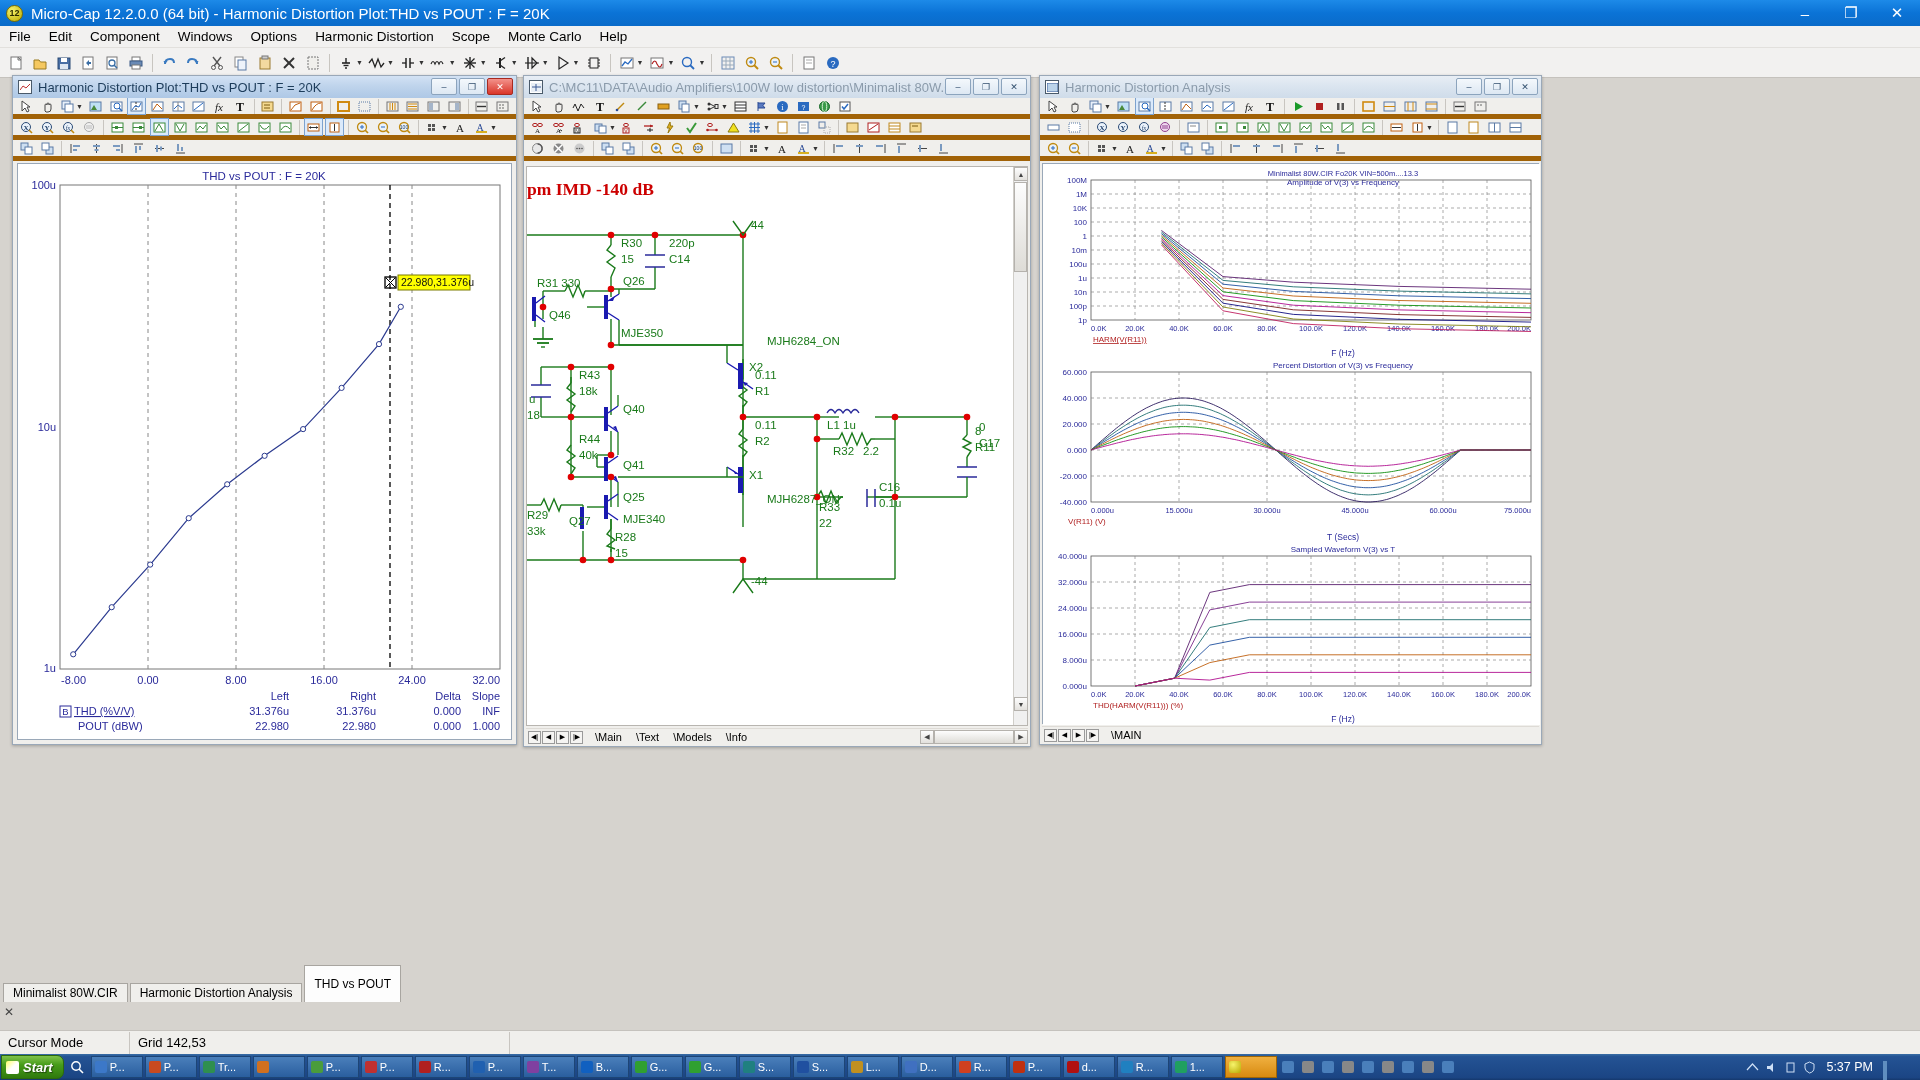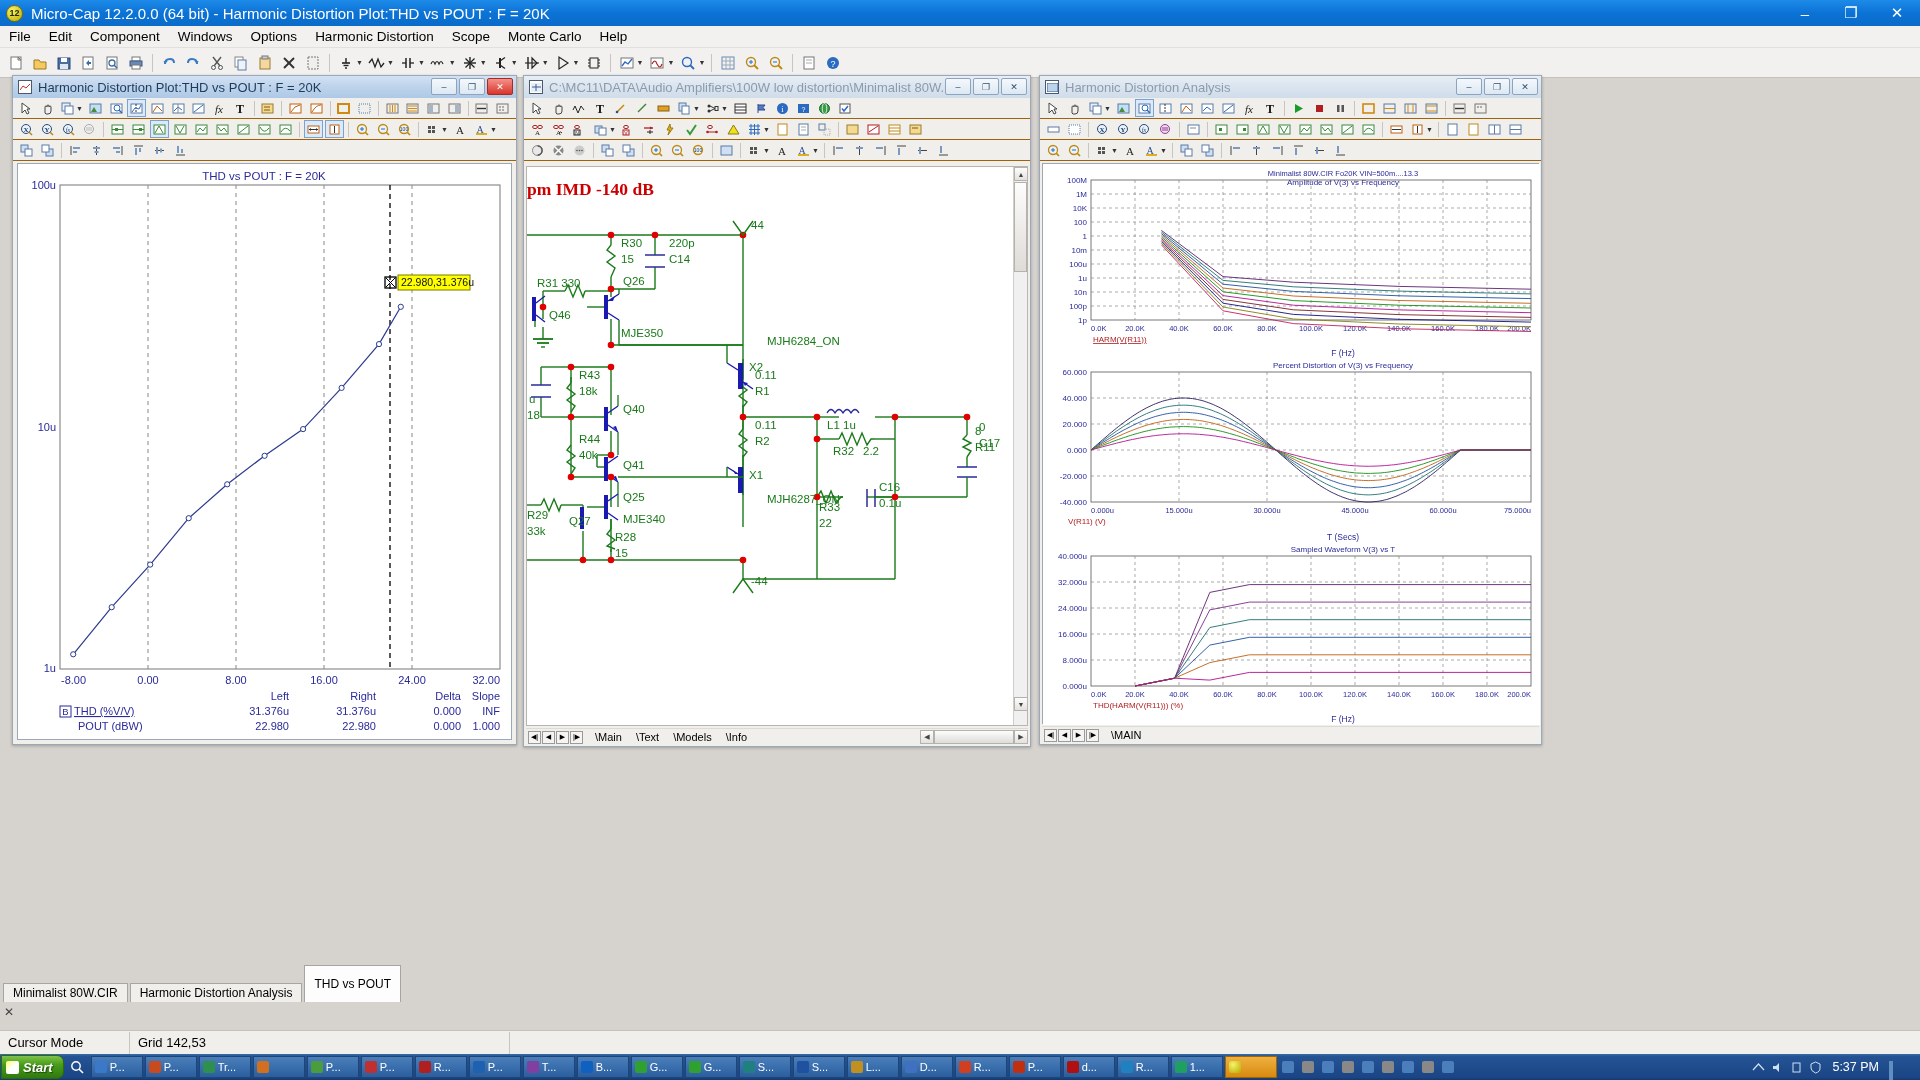--- a/index.html
+++ b/index.html
@@ -103,21 +103,21 @@
     display:flex;align-items:center;justify-content:center;
     font-size:9px; color:#33506e;
   }
   .mdi-wb span.close {
     background: linear-gradient(to bottom,#f3928b,#d9352a);
     border-color:#a82a20; color:#fff;
   }
   .mdi-toolrow {
     height: 21px; background: #f0efec;
     display: flex; align-items: center;
-    padding: 0 3px; border-bottom: 1px solid #a16207;
+    padding: 0 3px; border-bottom: 5px solid #a16207;
   }
   .sm-btn {
     width: 19px; height: 18px;
     display:flex;align-items:center;justify-content:center;
     margin: 0 1px;
   }
   .sm-sep { width:1px; height:15px; background:#c8c5c0; margin: 0 3px; }
 
   
   .plot-canvas { background:#fff; position:relative; }
@@ -199,21 +199,21 @@
     background: linear-gradient(to bottom,#4a7fbb,#2a5e9e);
     border:1px solid #1d4576;
     display:flex;align-items:center;gap:3px;
     color:#fff; font-size:11px;
     overflow:hidden; white-space:nowrap;
   }
   .tb-item.act { background: linear-gradient(to bottom,#f0b040,#d78a10); border-color:#a06605;}
   .tbico { width:12px;height:12px;flex:none;border-radius:2px;}
   .tray {
     margin-left:auto; display:flex; align-items:center; gap:6px;
-    padding-right:18px; color:#fff; font-size:12px;
+    padding-right:24px; color:#fff; font-size:12px;
   }
   .tray-ico { width:13px; height:13px; }
   .clock { font-size:12.5px; color:#fff; padding: 0 4px;}
   .scrollv {
     position:absolute; right:0; top:0; bottom:0; width:14px;
     background:#f0f0f0; border-left:1px solid #d0cec9;
   }
   .sarrow {
     width:14px;height:14px;background:linear-gradient(to bottom,#fdfdfd,#e3e1dd);
     border:1px solid #b5b2ad;display:flex;align-items:center;justify-content:center;

